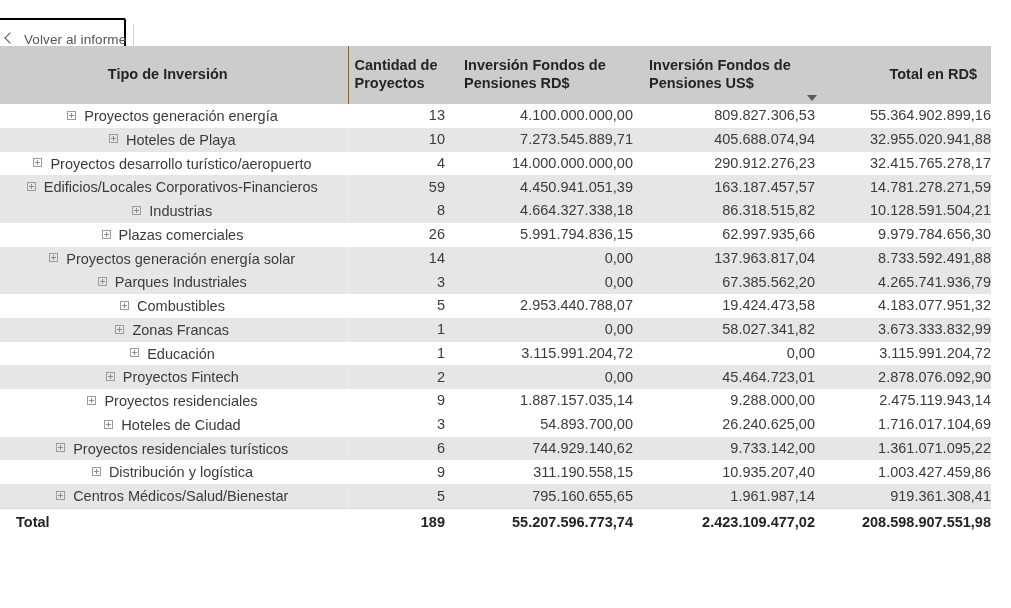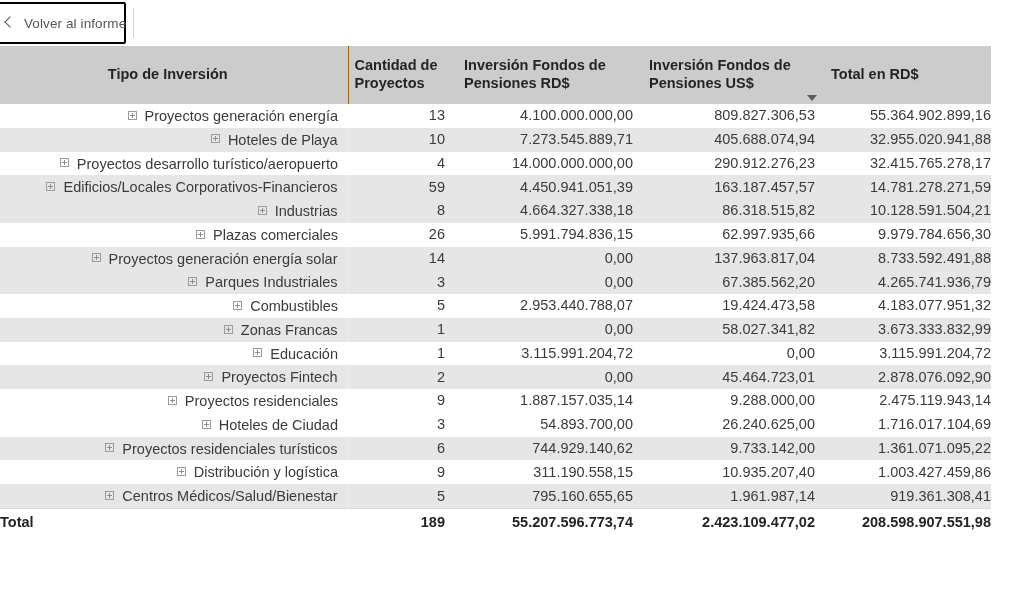--- a/index.html
+++ b/index.html
@@ -12,21 +12,21 @@
   }
   #app {
     position: relative;
     width: 1011px; height: 608px;
     background: #ffffff;
   }
 
   
   .topbar {
     position: absolute;
-    left: 0; top: 0;
+    left: 0; top: 16px;
     width: 880px; height: 46px;
     background: #ffffff;
   }
   .back-button {
     position: absolute;
     left: -10px; top: 2px;
     width: 136px; height: 42px;
     background: #ffffff;
     border: 2px solid #000000;
     border-radius: 2px;
@@ -96,21 +96,21 @@
     font-size: 14.5px;
     font-weight: bold;
     height: 58px;
     vertical-align: middle;
     padding: 4px 10px 4px 6px;
     line-height: 1.22;
     position: relative;
   }
   th.h-name  { text-align: center; padding-right: 18px; }
   th.h-num   { text-align: left; }
-  th.h-total { text-align: left; padding-right: 14px; }
+  th.h-total { text-align: right; padding-right: 14px; }
 
   .sort-caret {
     position: absolute;
     right: 8px; bottom: 3px;
     width: 0; height: 0;
     border-left: 5px solid transparent;
     border-right: 5px solid transparent;
     border-top: 6px solid #5a5a5a;
   }
 
@@ -119,21 +119,21 @@
     color: #3b3b3b;
     height: 23.2px;
     line-height: 23.2px;
     padding: 0 10px 0 0;
     white-space: nowrap;
     overflow: hidden;
   }
   tbody tr.alt td { background: #e6e6e6; }
   tbody tr td.c-name-cell {
     padding-left: 12px;
-    text-align: right;
+    text-align: center;
     position: relative;
   }
   .expander {
     display: inline-block;
     width: 9px; height: 9px;
     border: 1px solid #9b9b9b;
     position: relative;
     vertical-align: middle;
     margin: 0 8px 2px 0;
     margin-left: -5px;
@@ -168,21 +168,21 @@
     font-size: 14.5px;
     font-weight: bold;
     color: #252423;
     height: 26px;
     line-height: 26px;
     padding: 0 10px 0 0;
     background: #ffffff;
     border-top: 1px solid #d9d9d9;
     white-space: nowrap;
   }
-  tfoot td.total-label { text-align: left; margin-top: 23px; }
+  tfoot td.total-label { padding-left: 16px; text-align: left; margin-top: 23px; }
   tfoot td.num { text-align: right; }
   tfoot td.c-count-cell { padding-right: 13px; }
   tfoot td.c-total-cell { padding-right: 0px; margin-top: 44px; }
 </style>
 </head>
 <body>
 
 <div id="app">
 
   <div class="topbar">

